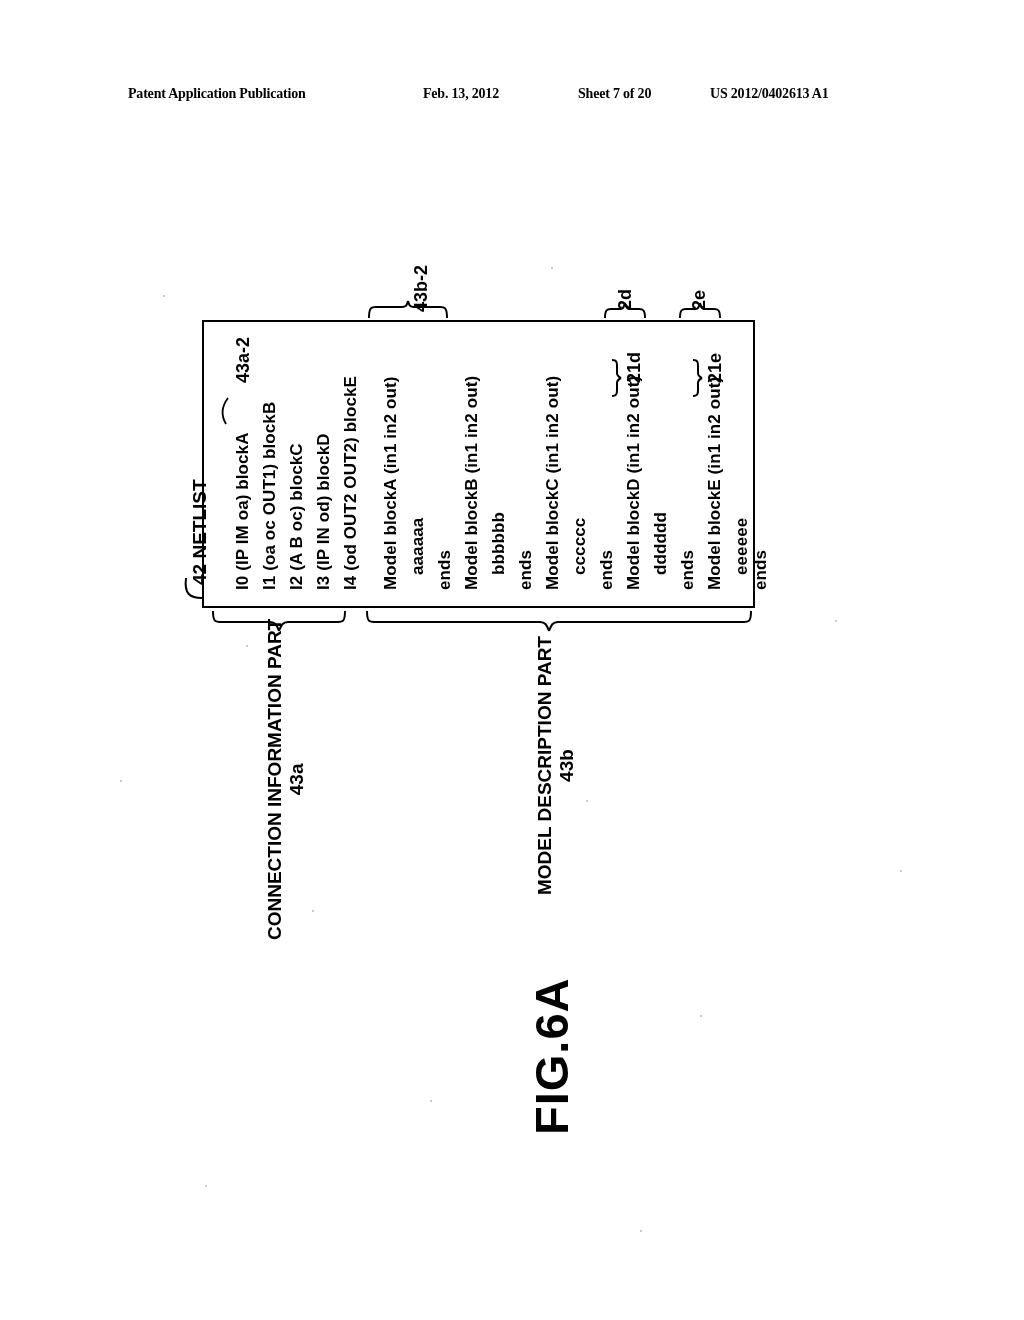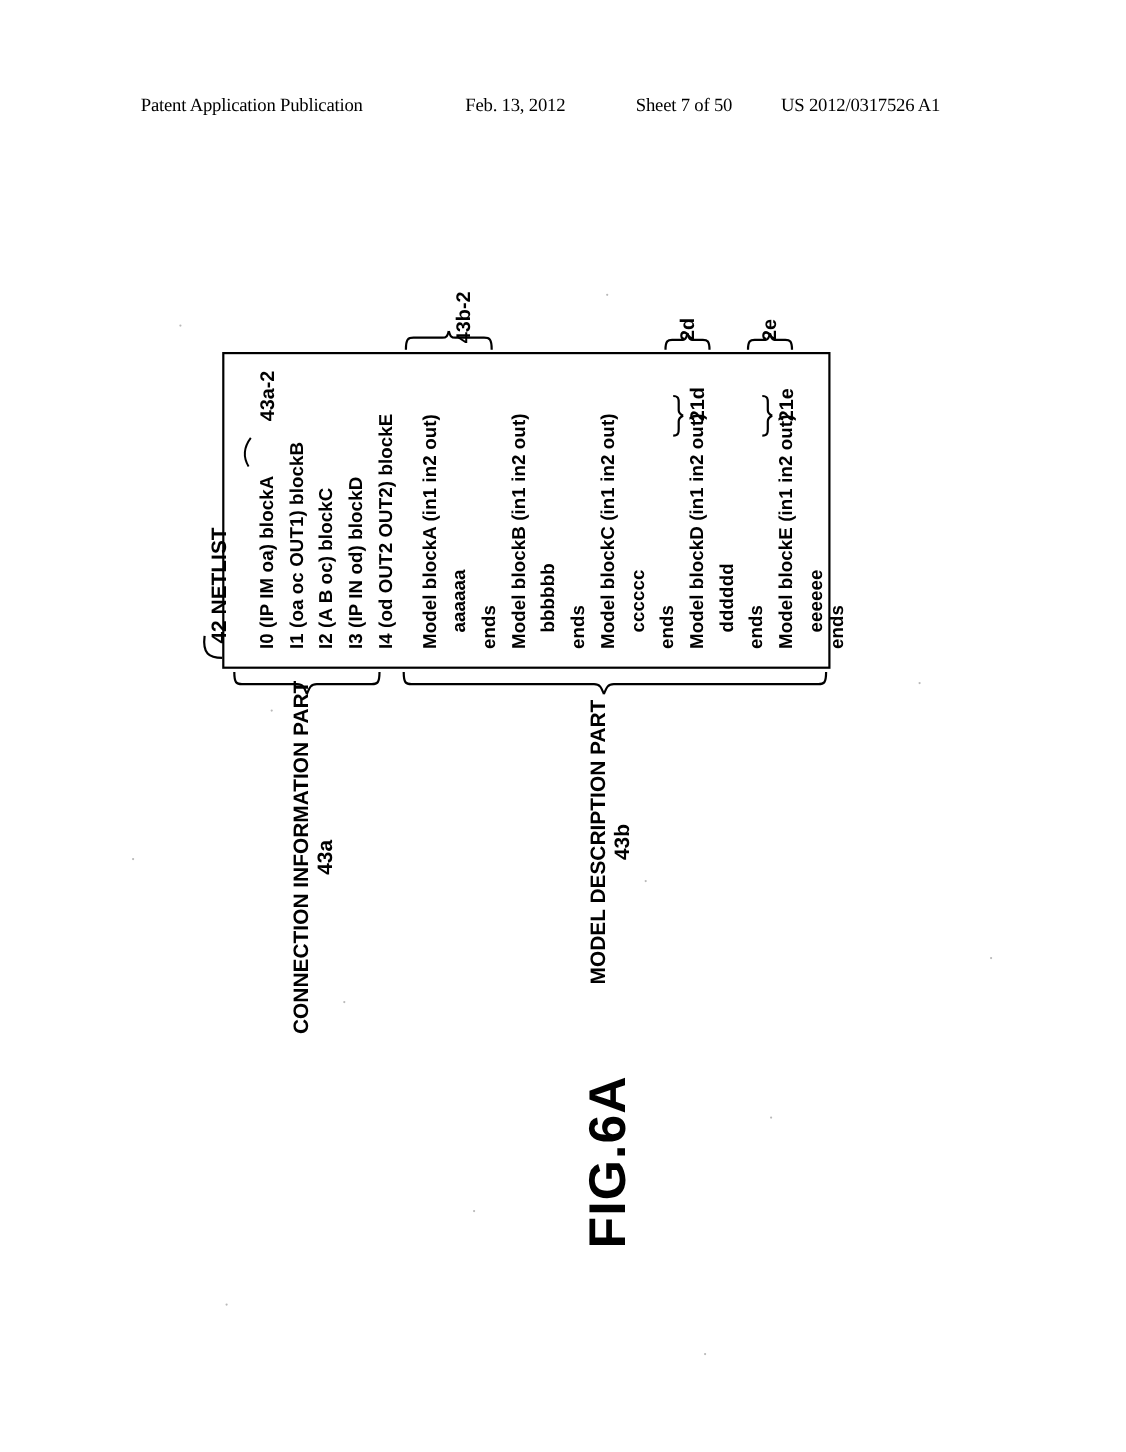--- a/index.html
+++ b/index.html
@@ -17,22 +17,22 @@
   }
 
   
   .patent-header {
     position: absolute;
     top: 86px;
     left: 0;
     width: 1024px;
     height: 30px;
     font-family: "Liberation Serif", serif;
-    font-weight: normal;
-    font-size: 17px;
+    font-weight: bold;
+    font-size: 14px;
     letter-spacing: -0.2px;
     white-space: nowrap;
   }
   .patent-header .ph-pub   { position: absolute; left: 128px;  top: 0; }
   .patent-header .ph-date  { position: absolute; left: 423px;  top: 0; }
   .patent-header .ph-sheet { position: absolute; left: 578px;  top: 0; }
   .patent-header .ph-num   { position: absolute; left: 710px;  top: 0; }
 
   
   .drawing {
@@ -128,22 +128,22 @@
     border-radius: 50%;
     width: 2px; height: 2px;
   }
 </style>
 </head>
 <body>
 
 <div class="patent-header">
   <span class="ph-pub">Patent Application Publication</span>
   <span class="ph-date">Feb. 13, 2012</span>
-  <span class="ph-sheet">Sheet 7 of 50</span>
-  <span class="ph-num">US 2012/0317526 A1</span>
+  <span class="ph-sheet">Sheet 7 of 20</span>
+  <span class="ph-num">US 2012/0402613 A1</span>
 </div>
 
 <div class="drawing">
 
   <div class="netlist-box"></div>
 
   <div class="vline conn-line" style="left:234px; top:590px;">I0 (IP IM oa) blockA</div>
   <div class="vline conn-line" style="left:261px; top:590px;">I1 (oa oc OUT1) blockB</div>
   <div class="vline conn-line" style="left:288px; top:590px;">I2 (A B oc) blockC</div>
   <div class="vline conn-line" style="left:315px; top:590px;">I3 (IP IN od) blockD</div>

